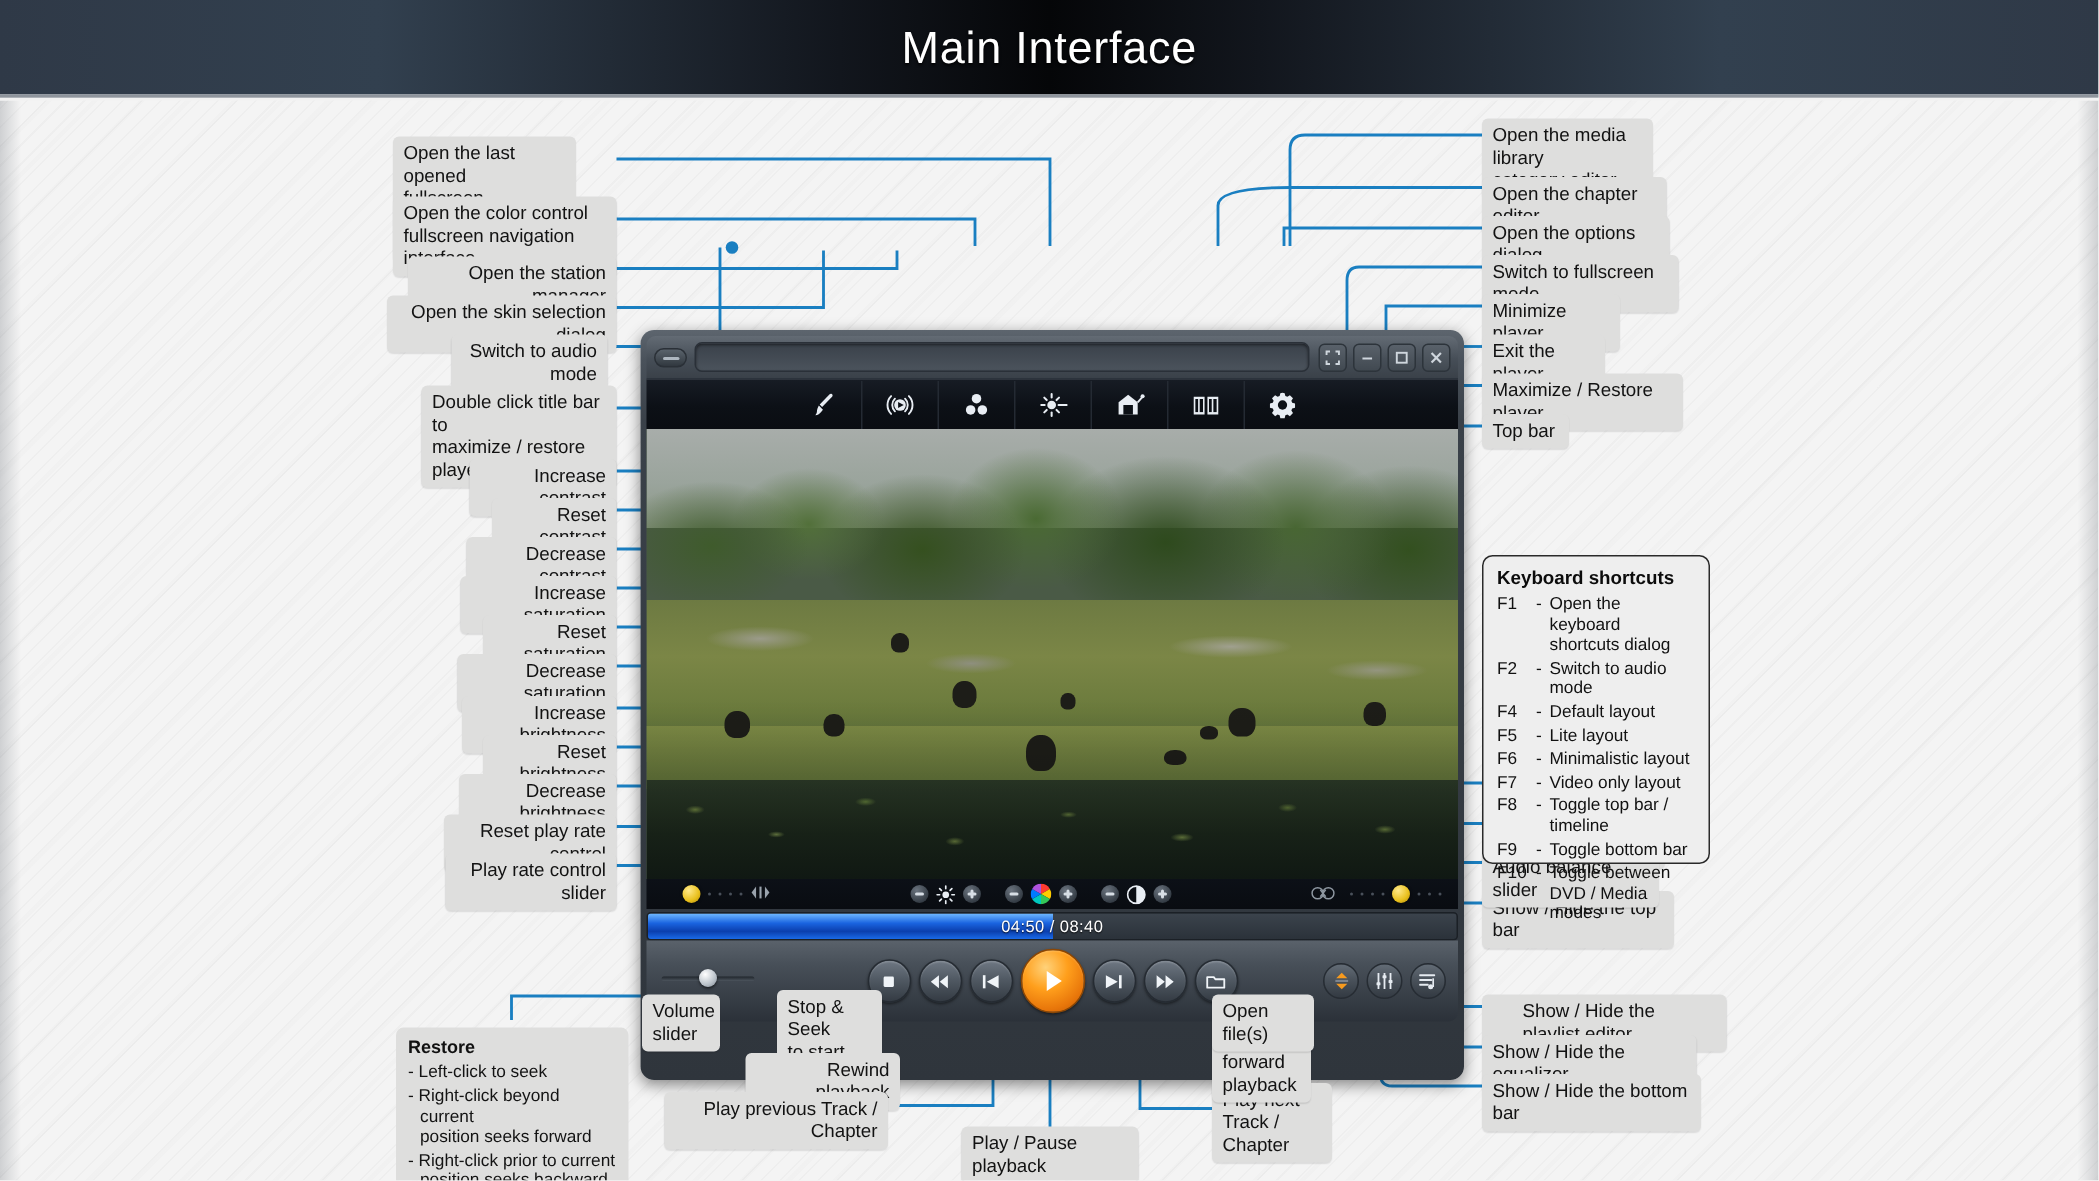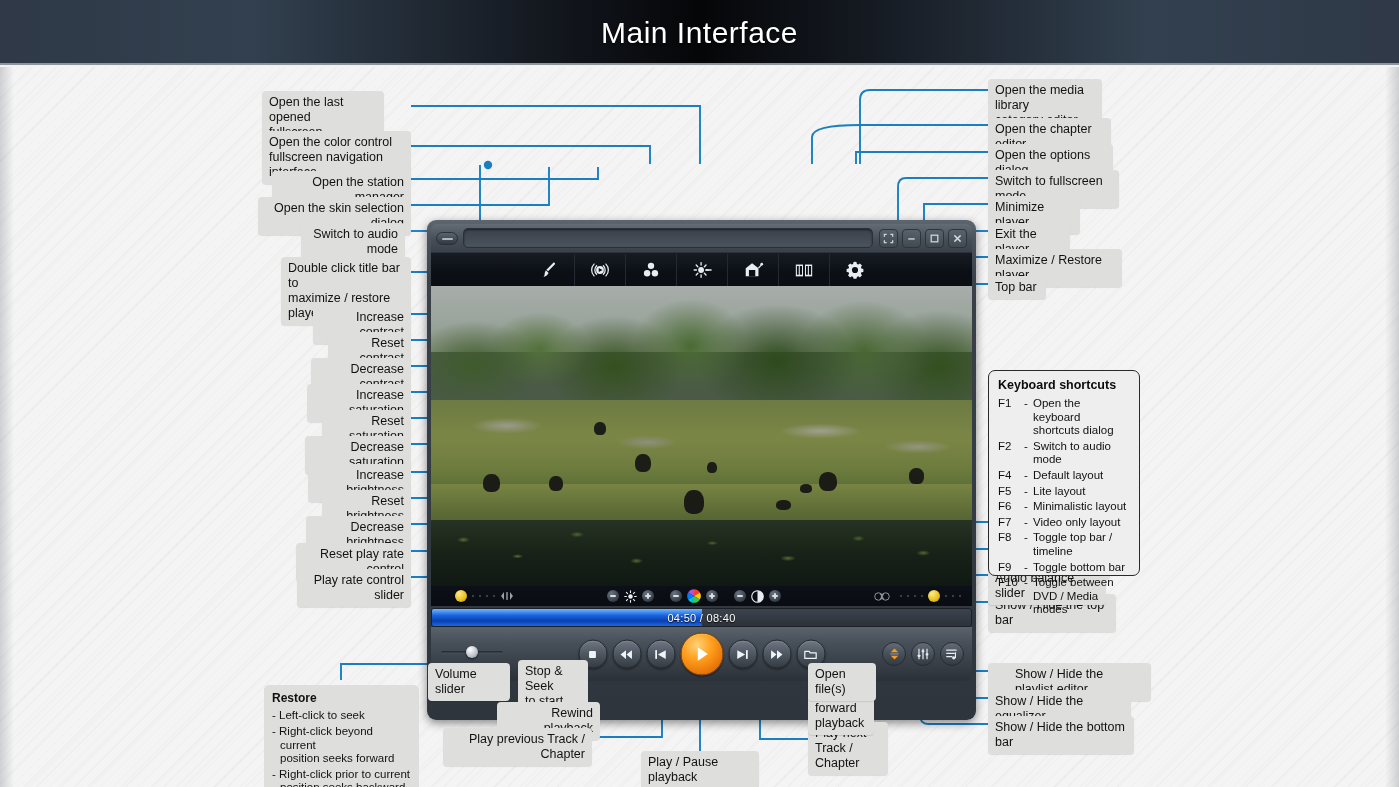--- a/index.html
+++ b/index.html
@@ -429,21 +429,21 @@
       <tr>
             <td class="k">F10</td>
             <td class="d">-</td>
             <td class="v" style="white-space:pre-line">Toggle between
     DVD / Media modes</td>
           </tr>
     </tbody>
       </table>
   </div>
 
-  <div class="cal l" style="left:428px;top:596px;width:82px;">Volume slider</div>
+  <div class="cal l" style="left:428px;top:596px;width:52px;">Volume slider</div>
   <div class="cal l" style="left:518px;top:593px;width:70px;">Stop &amp; Seek
 to start</div>
   <div class="cal r" style="left:497px;top:635px;width:103px;">Rewind playback</div>
   <div class="cal r" style="left:443px;top:661px;width:149px;">Play previous Track / Chapter</div>
   <div class="cal l" style="left:641px;top:684px;width:118px;">Play / Pause playback</div>
   <div class="cal l" style="left:808px;top:655px;width:80px;">Play next
 Track / Chapter</div>
   <div class="cal l" style="left:808px;top:615px;width:66px;">Fast forward
 playback</div>
   <div class="cal l" style="left:808px;top:596px;width:68px;">Open file(s)</div>

